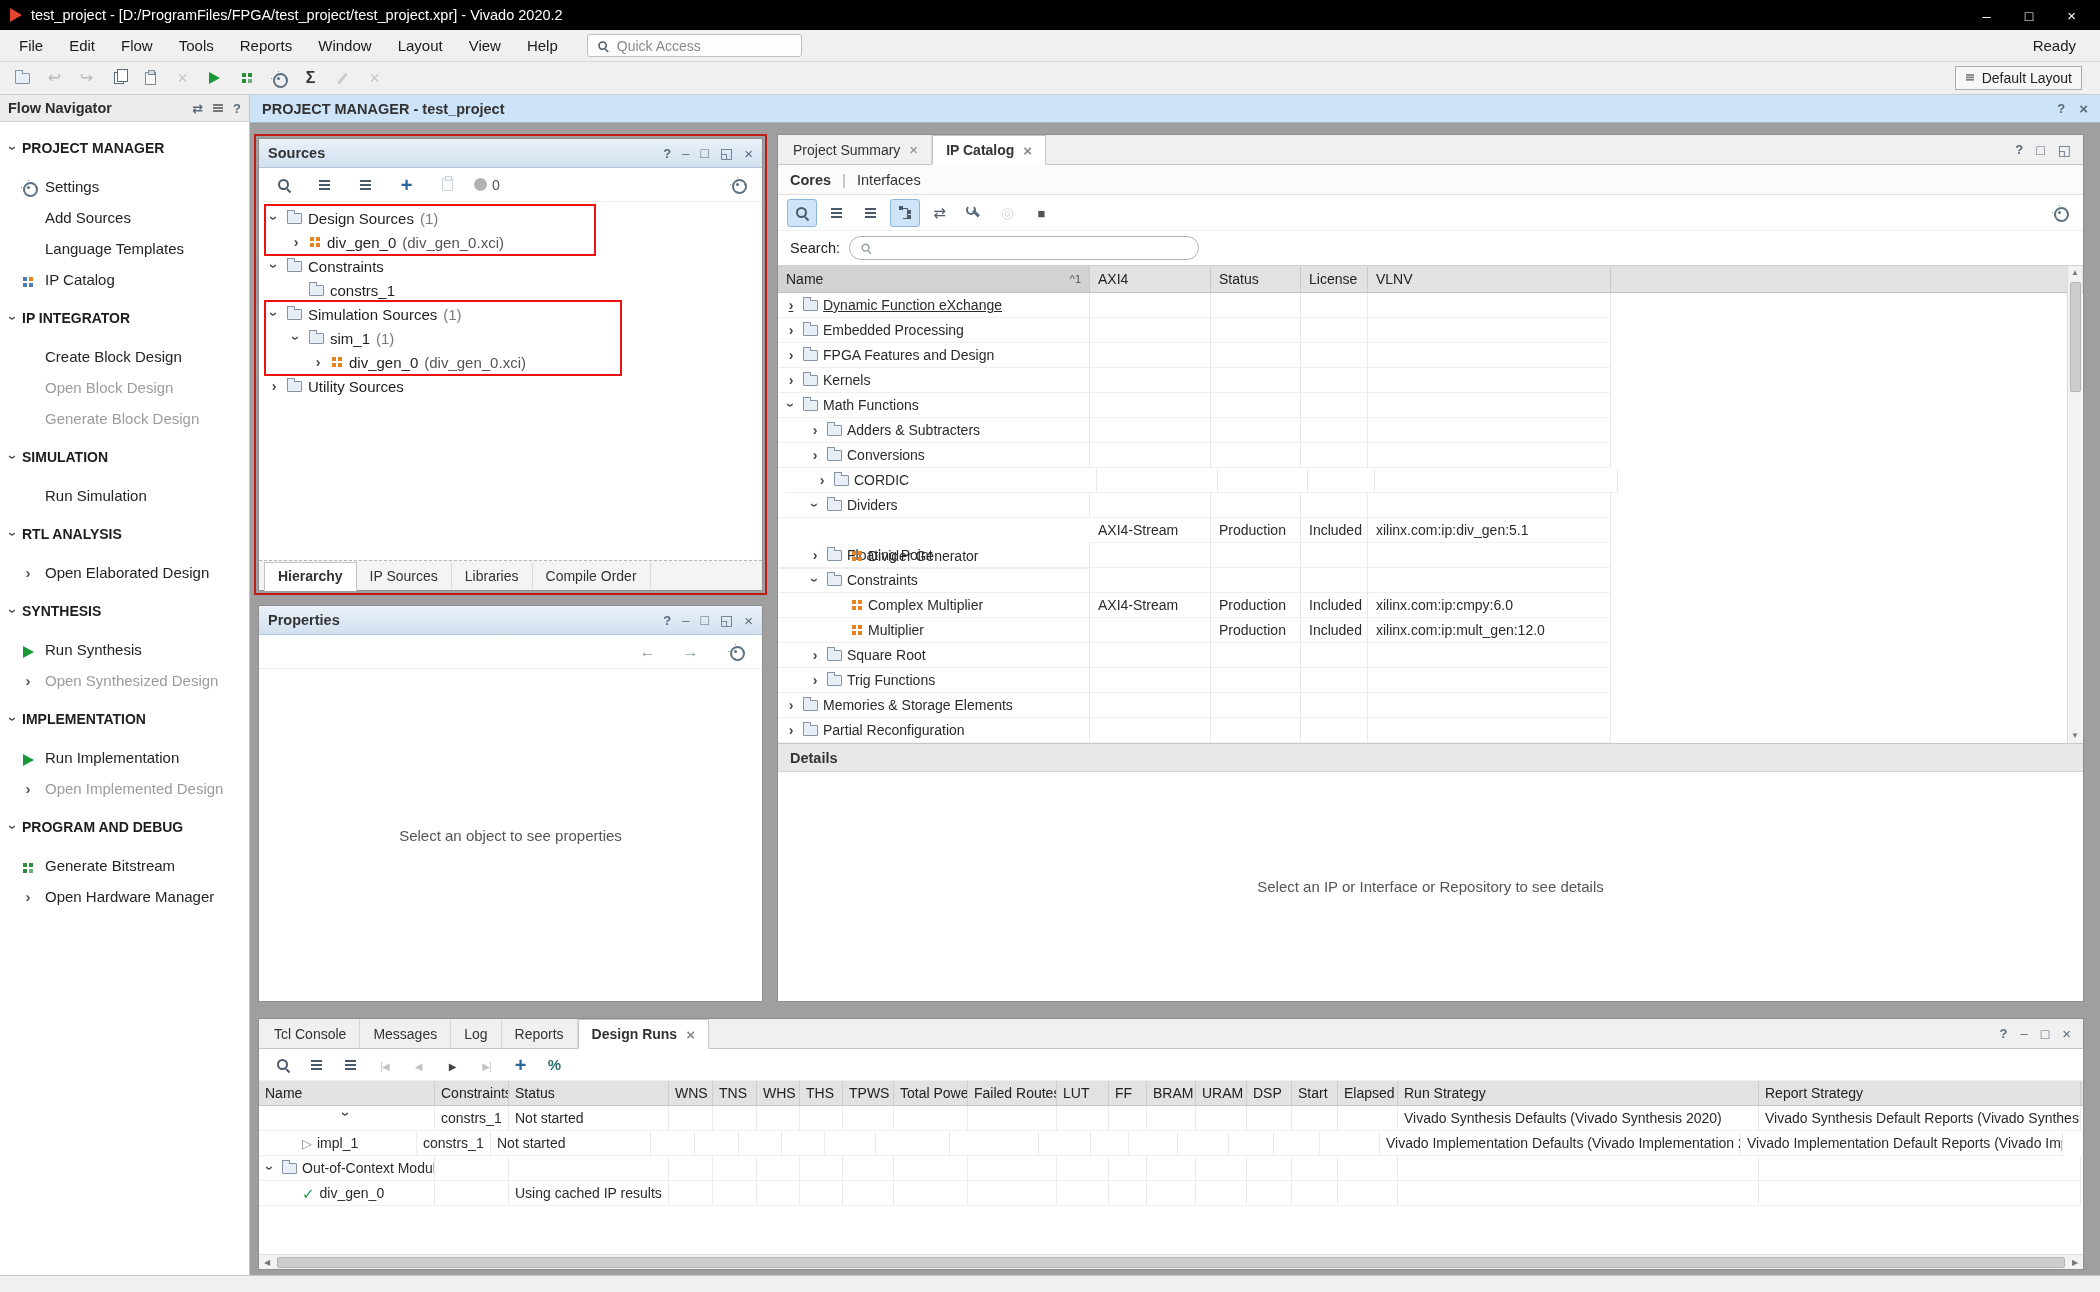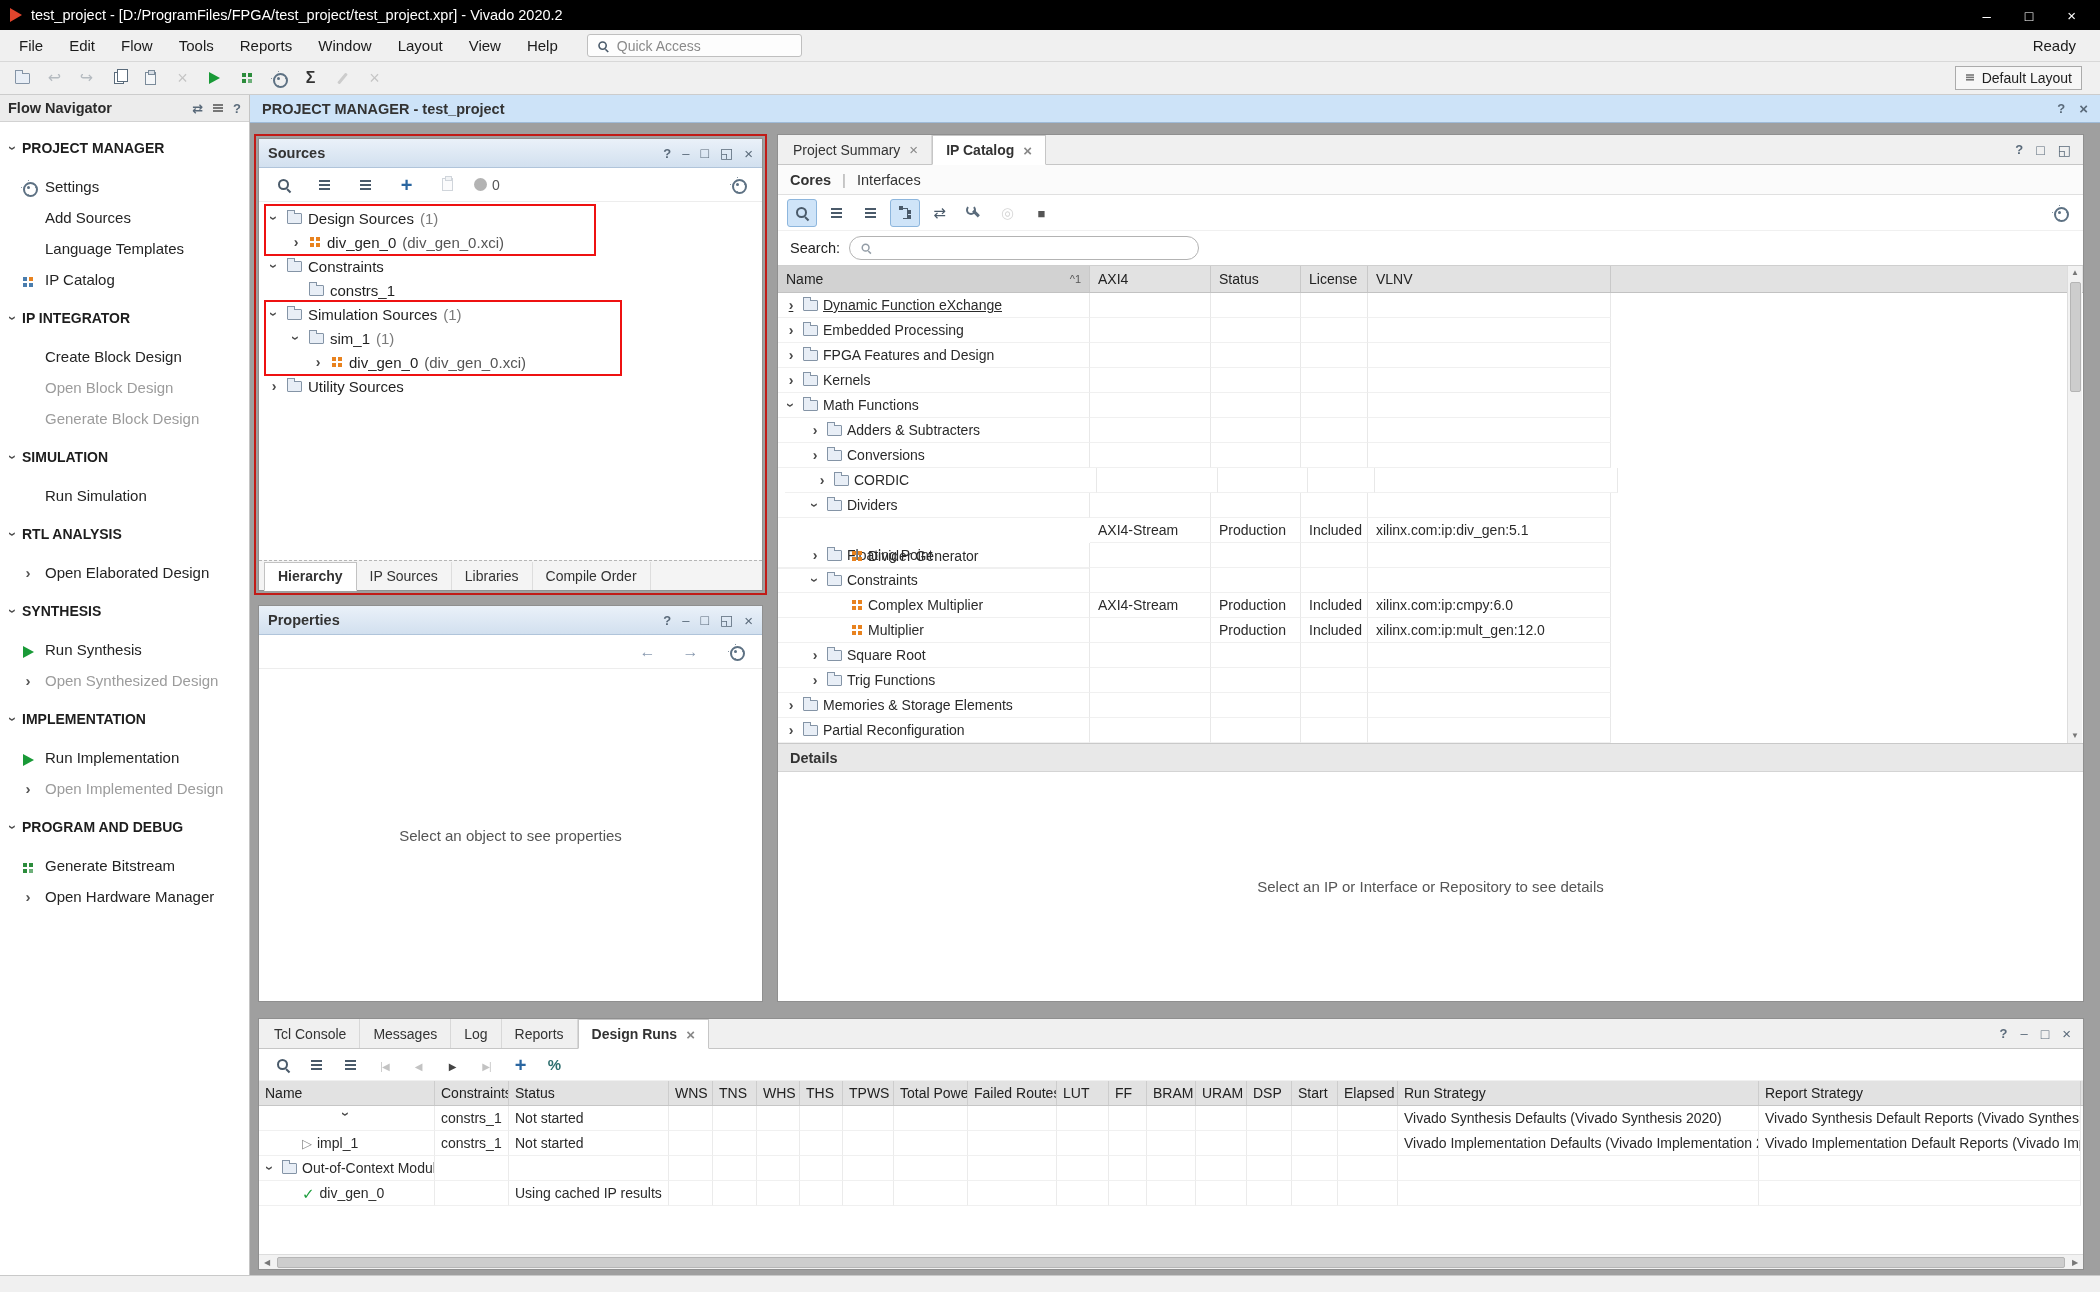--- a/index.html
+++ b/index.html
@@ -927,21 +927,21 @@
                   <div class="bp-cell" style="width: 38px;"></div>
                   <div class="bp-cell" style="width: 49px;"></div>
                   <div class="bp-cell" style="width: 51px;"></div>
                   <div class="bp-cell" style="width: 45px;"></div>
                   <div class="bp-cell" style="width: 46px;"></div>
                   <div class="bp-cell" style="width: 60px;"></div>
                   <div class="bp-cell" style="width: 361px;">Vivado Synthesis Defaults (Vivado Synthesis 2020)</div>
                   <div class="bp-cell" style="width: 322px;">Vivado Synthesis Default Reports (Vivado Synthesis 2020)</div>
                 </div>
                 <div class="bp-row">
-                  <div class="bp-cell" style="width: 176px; padding-left: 24px;">
+                  <div class="bp-cell" style="width: 158px; padding-left: 24px;">
                     <span class="twisty none"></span>
                     <span class="ic gi i-runout"></span>
                     <span>impl_1</span>
                   </div>
                   <div class="bp-cell" style="width: 74px;">constrs_1</div>
                   <div class="bp-cell" style="width: 160px;">Not started</div>
                   <div class="bp-cell" style="width: 44px;"></div>
                   <div class="bp-cell" style="width: 44px;"></div>
                   <div class="bp-cell" style="width: 43px;"></div>
                   <div class="bp-cell" style="width: 43px;"></div>

